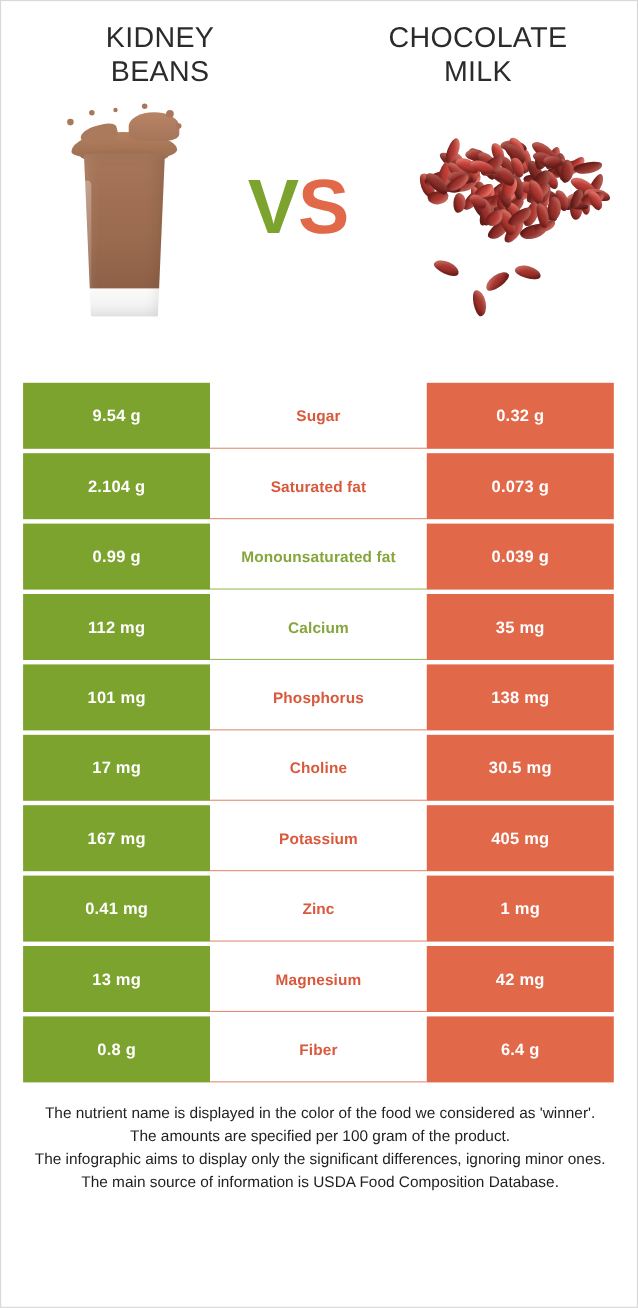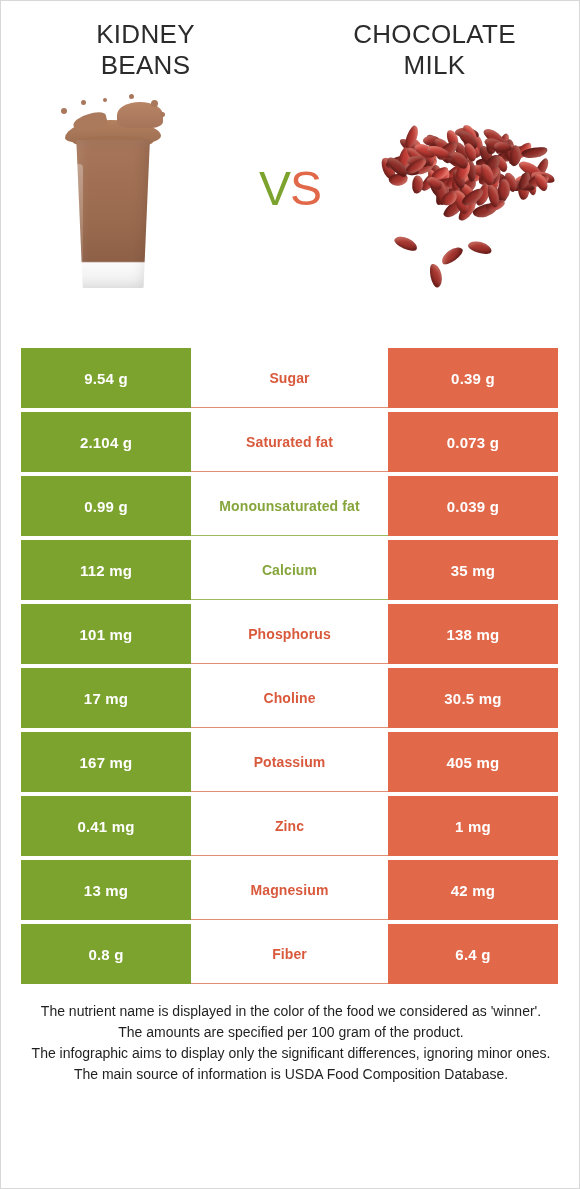--- a/index.html
+++ b/index.html
@@ -41,23 +41,23 @@
     align-items:flex-end;
     justify-content:center;
   }
 
   .hero-left, .hero-right{
     width:225px;height:215px;
     position:relative;
   }
   .vs{
     width:130px;
-    text-align:center;
-    font-size:48px;
-    font-weight:400;
+    text-align:left;
+    font-size:70px;
+    font-weight:700;
     line-height:215px;
     letter-spacing:-1px;
     user-select:none;
   }
   .vs .v{color:#7CA32E;}
   .vs .s{color:#E1694A;}
 
   
   .glass-wrap{
     position:absolute;left:50%;bottom:8px;
@@ -332,21 +332,21 @@
           <div class="bean" style="left: 52px; top: 178px; width: 24px; height: 11px; transform: rotate(78deg);"></div>
         </div>
     </div>
 
   </div>
 
   <div class="table" id="table">
       <div class="row win-orange">
         <div class="cell-left">9.54 g</div>
         <div class="cell-mid">Sugar</div>
-        <div class="cell-right">0.39 g</div>
+        <div class="cell-right">0.32 g</div>
       </div>
       <div class="row win-orange">
         <div class="cell-left">2.104 g</div>
         <div class="cell-mid">Saturated fat</div>
         <div class="cell-right">0.073 g</div>
       </div>
       <div class="row win-green">
         <div class="cell-left">0.99 g</div>
         <div class="cell-mid">Monounsaturated fat</div>
         <div class="cell-right">0.039 g</div>

